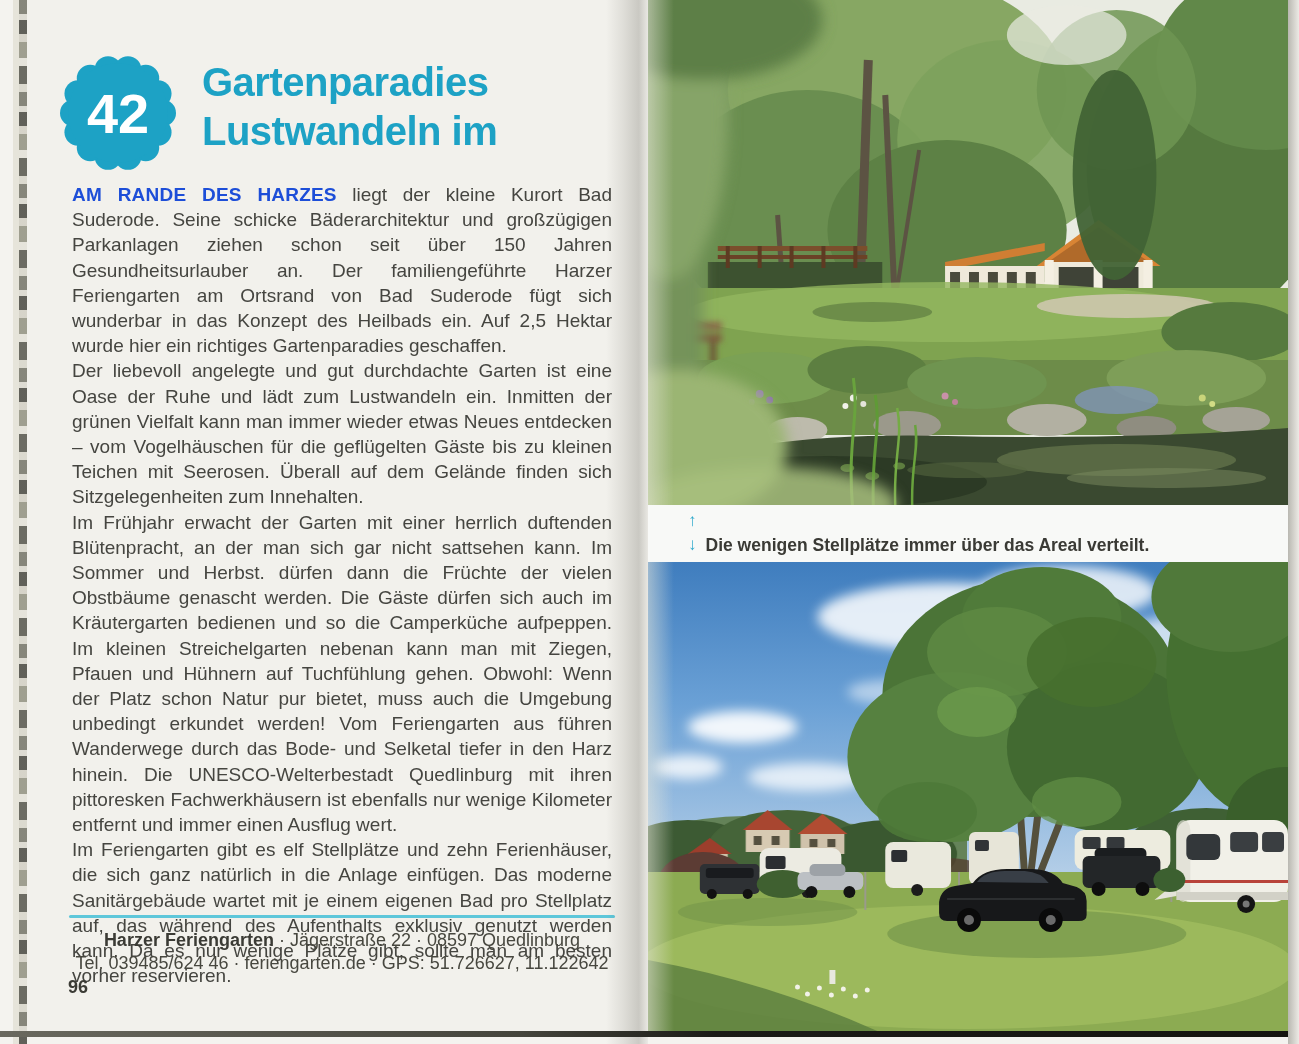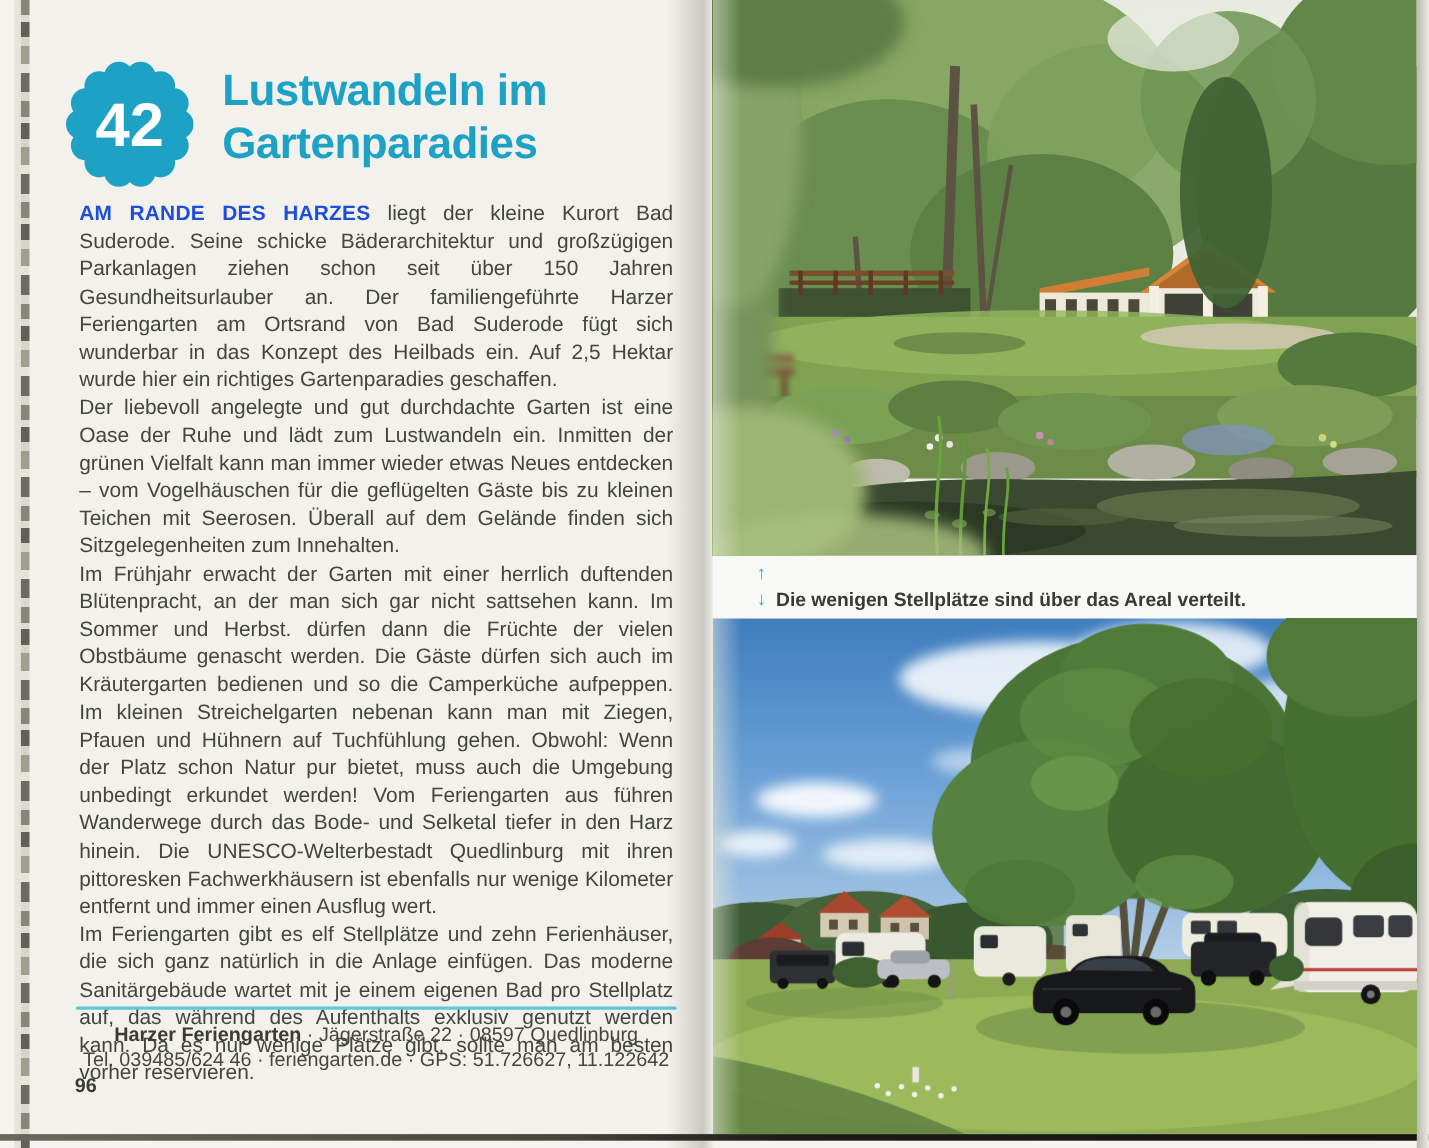--- a/index.html
+++ b/index.html
@@ -90,22 +90,22 @@
           <circle cx="46.4" cy="14.1" r="13"></circle>
           <circle cx="65.6" cy="14.1" r="13"></circle>
         <circle cx="82.8" cy="22.4" r="13"></circle>
           <circle cx="94.7" cy="37.4" r="13"></circle>
         <circle cx="56" cy="56" r="48"></circle>
       </g>
       <text x="56" y="75" text-anchor="middle" font-family="Liberation Sans, sans-serif" font-size="54" font-weight="700" fill="#ffffff">42</text>
     </svg>
 
     <div class="title">
+      <div>Gartenparadies</div>
       <div>Lustwandeln im</div>
-      <div>Gartenparadies</div>
     </div>
 
     <div class="bodytext">
       <div class="para"><span class="lead">AM RANDE DES HARZES</span><span> liegt der kleine Kurort Bad Suderode. Seine schicke Bäderarchitektur und großzügigen Parkanlagen ziehen schon seit über 150 Jahren Gesundheitsurlauber an. Der familiengeführte Harzer Feriengarten am Ortsrand von Bad Suderode fügt sich wunderbar in das Konzept des Heilbads ein. Auf 2,5 Hektar wurde hier ein richtiges Gartenparadies geschaffen.</span></div>
       <div class="para">Der liebevoll angelegte und gut durchdachte Garten ist eine Oase der Ruhe und lädt zum Lustwandeln ein. Inmitten der grünen Vielfalt kann man immer wieder etwas Neues entdecken – vom Vogelhäuschen für die geflügelten Gäste bis zu kleinen Teichen mit Seerosen. Überall auf dem Gelände finden sich Sitzgelegenheiten zum Innehalten.</div>
       <div class="para">Im Frühjahr erwacht der Garten mit einer herrlich duftenden Blütenpracht, an der man sich gar nicht sattsehen kann. Im Sommer und Herbst. dürfen dann die Früchte der vielen Obstbäume genascht werden. Die Gäste dürfen sich auch im Kräutergarten bedienen und so die Camperküche aufpeppen. Im kleinen Streichelgarten nebenan kann man mit Ziegen, Pfauen und Hühnern auf Tuchfühlung gehen. Obwohl: Wenn der Platz schon Natur pur bietet, muss auch die Umgebung unbedingt erkundet werden! Vom Feriengarten aus führen Wanderwege durch das Bode- und Selketal tiefer in den Harz hinein. Die UNESCO-Welterbestadt Quedlinburg mit ihren pittoresken Fachwerkhäusern ist ebenfalls nur wenige Kilometer entfernt und immer einen Ausflug wert.</div>
       <div class="para">Im Feriengarten gibt es elf Stellplätze und zehn Ferienhäuser, die sich ganz natürlich in die Anlage einfügen. Das moderne Sanitärgebäude wartet mit je einem eigenen Bad pro Stellplatz auf, das während des Aufenthalts exklusiv genutzt werden kann. Da es nur wenige Plätze gibt, sollte man am besten vorher reservieren.</div>
     </div>
 
     <div class="foot-rule"></div>
@@ -237,21 +237,21 @@
     </svg>
   </div>
   <div class="photo-fade" style="top:0;height:505px;"></div>
 
   <div class="caption-band">
     <div class="caption-line">
       <span class="arrow">↑</span>
     </div>
     <div class="caption-line">
       <span class="arrow">↓</span>
-      <span>Die wenigen Stellplätze sind über das Areal verteilt.</span>
+      <span>Die wenigen Stellplätze immer über das Areal verteilt.</span>
     </div>
   </div>
 
   <div class="photo photo-bottom">
     <svg viewBox="0 0 642 469" preserveAspectRatio="none">
       <defs>
         <linearGradient id="skyg" x1="0" y1="0" x2="0" y2="1">
           <stop offset="0" stop-color="#3f7dbe"></stop>
             <stop offset=".45" stop-color="#6ba1d6"></stop>
             <stop offset="1" stop-color="#b7d0e8"></stop>

